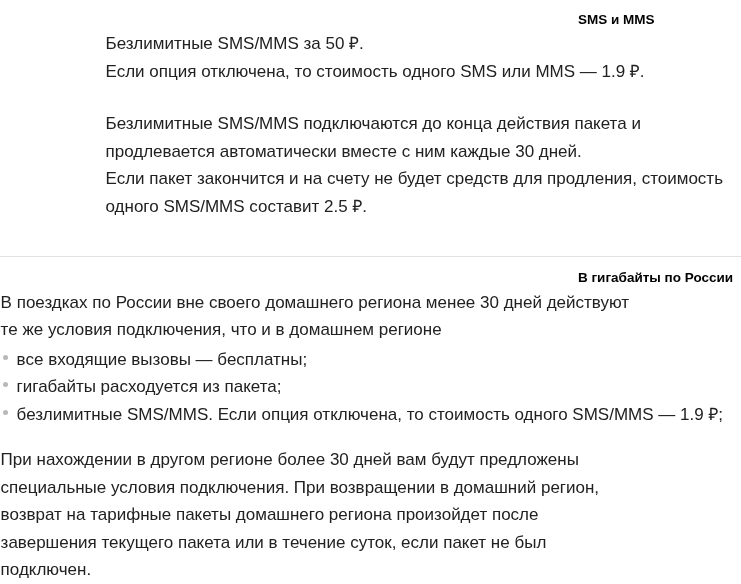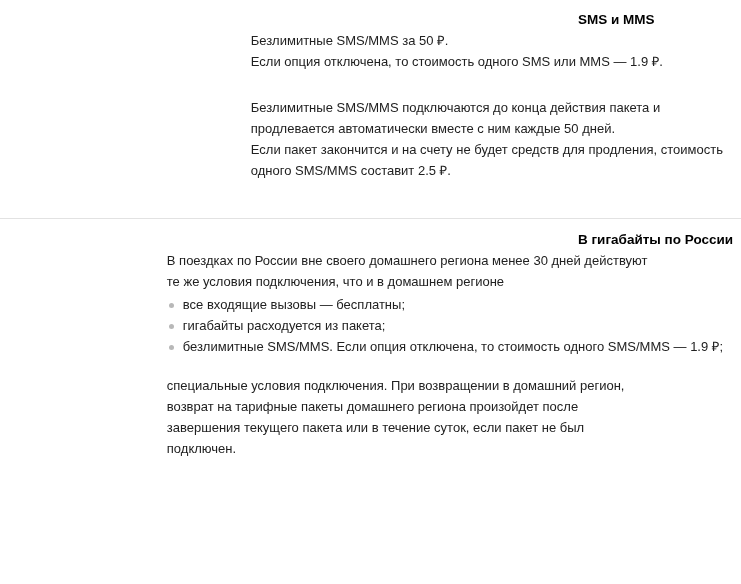--- a/index.html
+++ b/index.html
@@ -37,21 +37,21 @@
     font-size: 13.5px;
     font-weight: bold;
     line-height: 1.5;
     color: #000000;
   }
 
   .section-body {
     flex: 1;
     padding-right: 18px;
     box-sizing: border-box;
-    font-size: 13px;
+    font-size: 17px;
     line-height: 1.62;
     color: #212121;
   }
 
   .para {
     margin: 0;
   }
 
   .para + .para {
     margin-top: 0;
@@ -108,40 +108,41 @@
 
 <div class="page">
 
   <div class="section" id="section-sms">
     <div class="section-term">SMS и MMS</div>
     <div class="section-body">
       <p class="para">Безлимитные SMS/MMS за 50 ₽.</p>
       <p class="para">Если опция отключена, то стоимость одного SMS или MMS — 1.9 ₽.</p>
       <div class="spacer-sms"></div>
       <p class="para">Безлимитные SMS/MMS подключаются до конца действия пакета и</p>
-      <p class="para">продлевается автоматически вместе с ним каждые 50 дней.</p>
+      <p class="para">продлевается автоматически вместе с ним каждые 30 дней.</p>
       <p class="para">Если пакет закончится и на счету не будет средств для продления, стоимость</p>
       <p class="para">одного SMS/MMS составит 2.5 ₽.</p>
     </div>
   </div>
 
   <div style="height:36px"></div>
   <div class="divider"></div>
 
   <div class="section" id="section-travel">
     <div class="section-term">В гигабайты по России</div>
     <div class="section-body">
       <p class="para">В поездках по России вне своего домашнего региона менее 30 дней действуют</p>
       <p class="para">те же условия подключения, что и в домашнем регионе</p>
       <ul class="bullets">
         <li>все входящие вызовы — бесплатны;</li>
         <li>гигабайты расходуется из пакета;</li>
         <li>безлимитные SMS/MMS. Если опция отключена, то стоимость одного SMS/MMS — 1.9 ₽;</li>
       </ul>
       <div class="gap-block">
+        <p class="para">При нахождении в другом регионе более 30 дней вам будут предложены</p>
         <p class="para">специальные условия подключения. При возвращении в домашний регион,</p>
         <p class="para">возврат на тарифные пакеты домашнего региона произойдет после</p>
         <p class="para">завершения текущего пакета или в течение суток, если пакет не был</p>
         <p class="para">подключен.</p>
       </div>
     </div>
   </div>
 
 </div>
 

